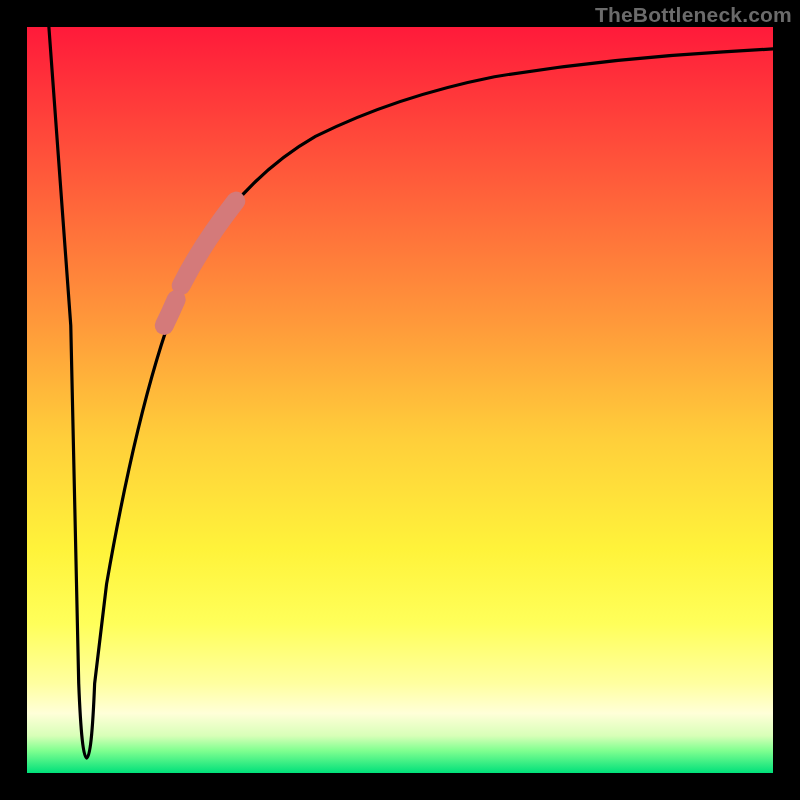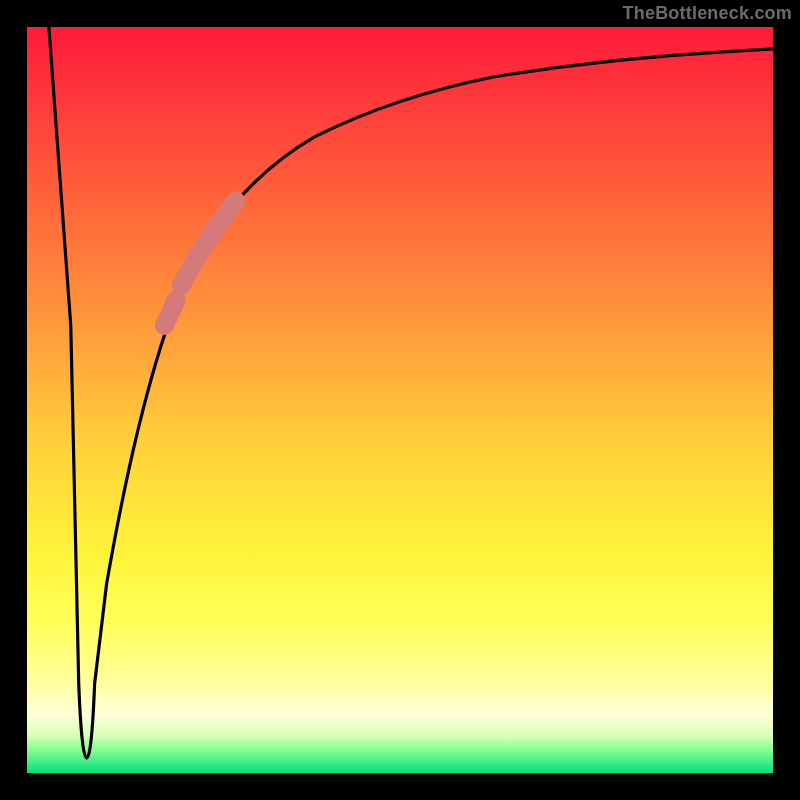--- a/index.html
+++ b/index.html
@@ -48,21 +48,21 @@
     position: absolute;
     inset: 0;
     width: 100%;
     height: 100%;
   }
   .watermark {
     position: absolute;
     top: 3px;
     right: 8px;
     font-family: Arial, Helvetica, sans-serif;
-    font-size: 18px;
+    font-size: 21px;
     font-weight: 600;
     color: #6b6b6b;
     letter-spacing: 0.2px;
     user-select: none;
   }
 </style>
 </head>
 <body>
 
 <div class="stage">

